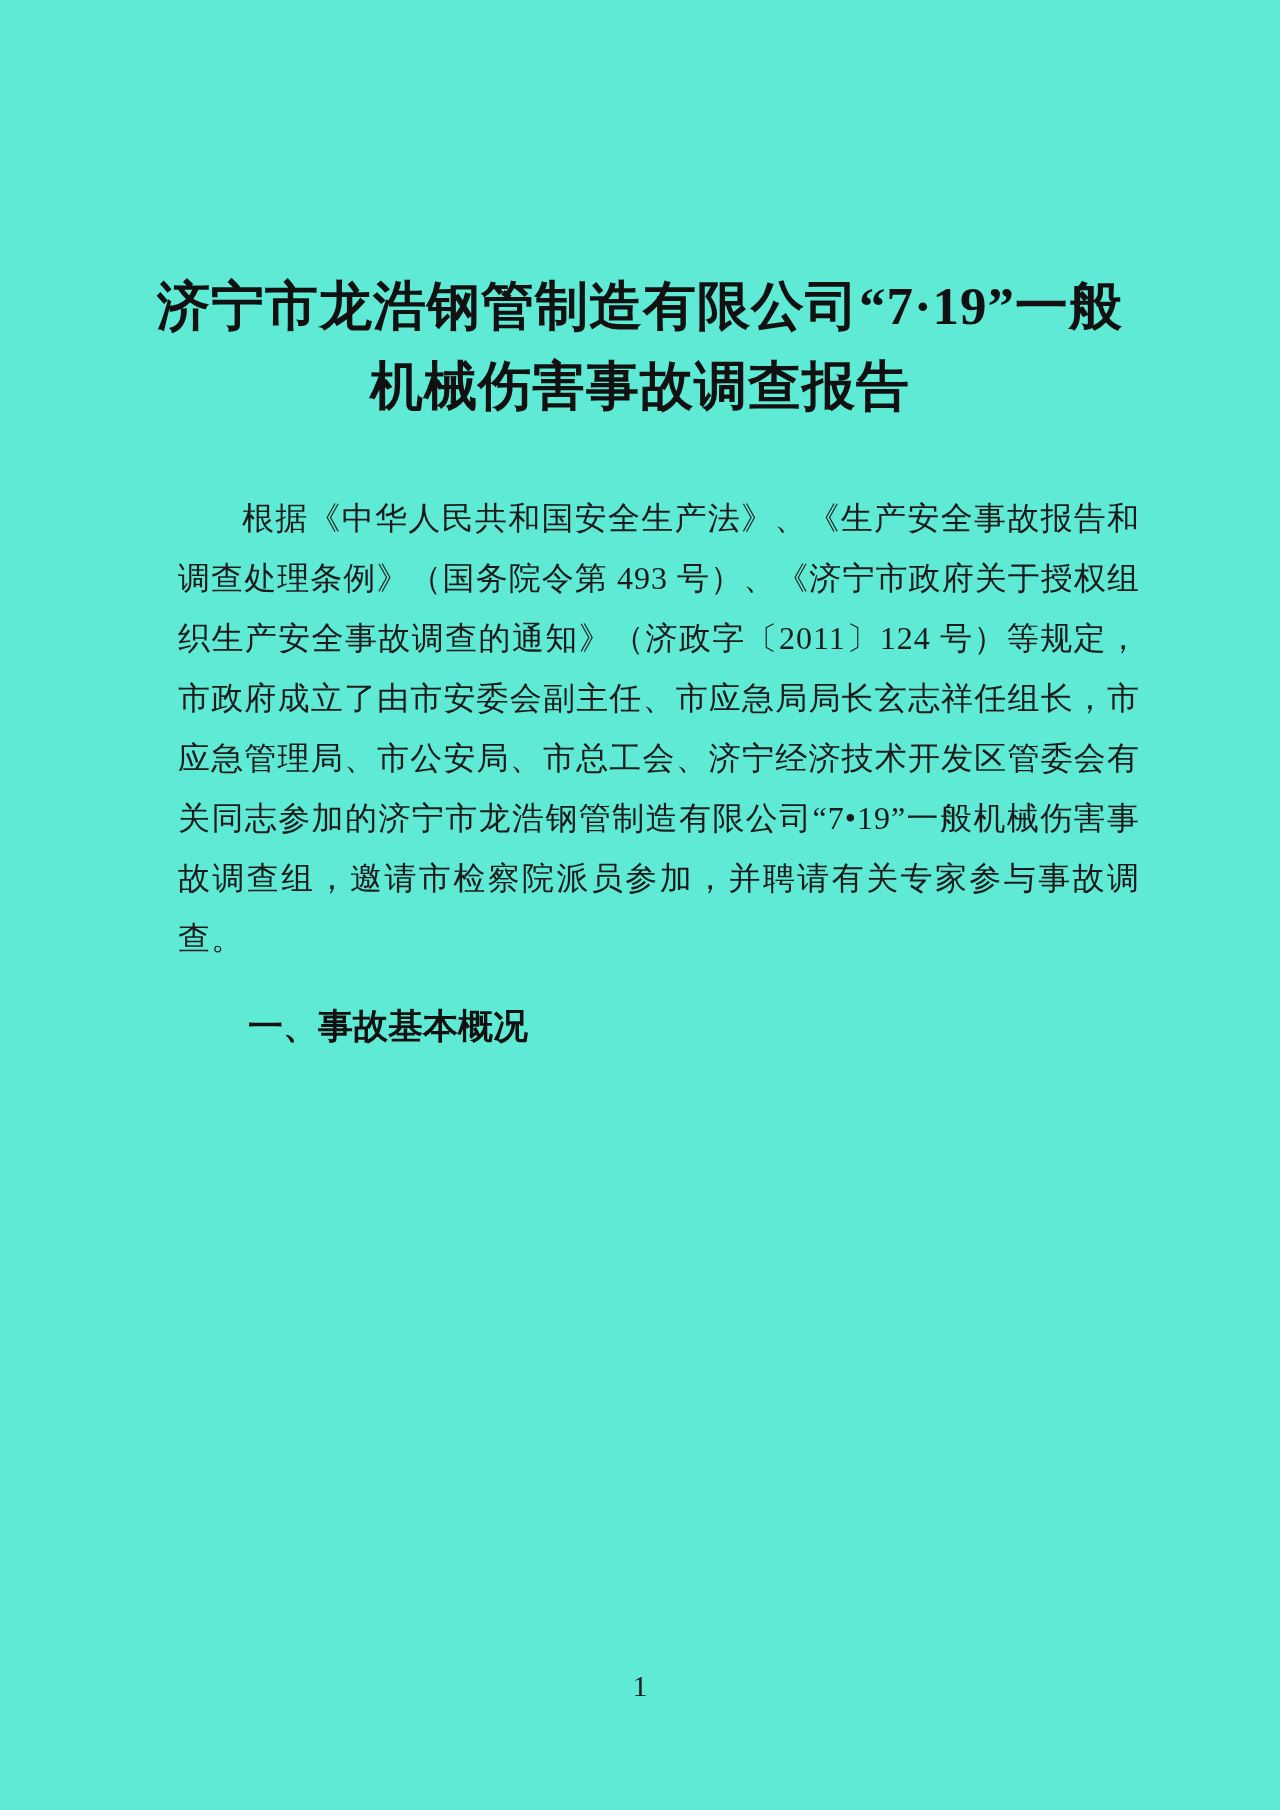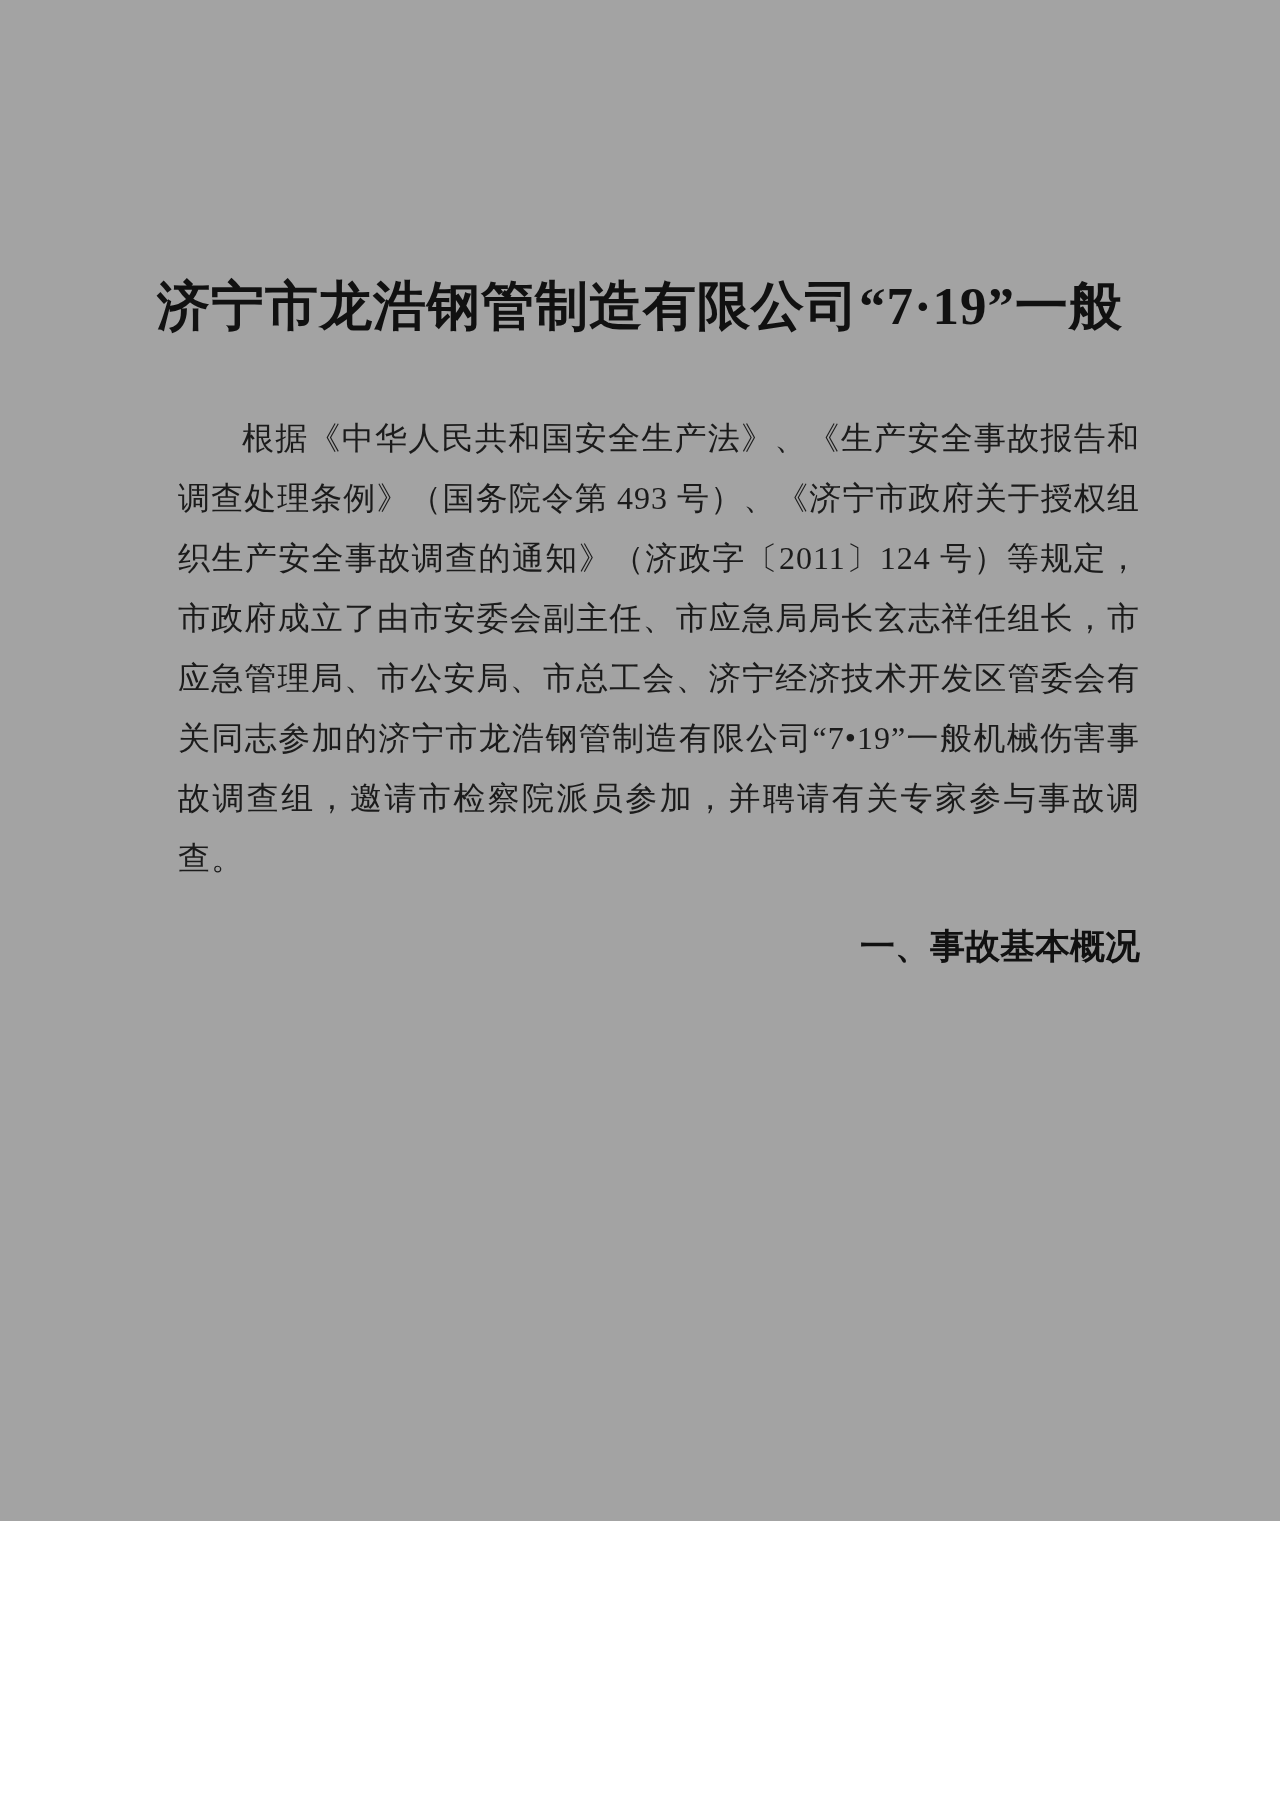--- a/index.html
+++ b/index.html
@@ -3,23 +3,23 @@
 <meta charset="utf-8">
 <style>
   html, body {
     margin: 0;
     padding: 0;
     background: #ffffff;
   }
   .page {
     position: relative;
     width: 1280px;
-    height: 1521px;
+    height: 1810px;
     margin: 0 auto;
-    background: #a3a3a3;
+    background: #5eead4;
     color: #1b1b1b;
     font-family: "Liberation Serif", serif;
     overflow: hidden;
   }
   .doc-title {
     margin: 0;
     padding: 266px 120px 0 120px;
     text-align: center;
     font-size: 53px;
     line-height: 80px;
@@ -43,40 +43,40 @@
     letter-spacing: 1px;
   }
   .section-heading {
     margin: 28px 0 0 0;
     font-family: "Liberation Sans", sans-serif;
     font-size: 35px;
     line-height: 60px;
     font-weight: bold;
     text-indent: 2em;
     color: #111111;
-    text-align: right;
   }
   .page-number {
     position: absolute;
     left: 0;
     right: 0;
     top: 1668px;
     text-align: center;
     font-size: 30px;
     line-height: 36px;
     color: #1b1b1b;
   }
 </style>
 </head>
 <body>
 
 <div class="page">
 
   <h1 class="doc-title">
     <span class="title-line">济宁市龙浩钢管制造有限公司“7·19”一般</span>
+    <span class="title-line">机械伤害事故调查报告</span>
   </h1>
 
   <div class="content">
     <p class="para">根据《中华人民共和国安全生产法》、《生产安全事故报告和调查处理条例》（国务院令第 493 号）、《济宁市政府关于授权组织生产安全事故调查的通知》（济政字〔2011〕124 号）等规定，市政府成立了由市安委会副主任、市应急局局长玄志祥任组长，市应急管理局、市公安局、市总工会、济宁经济技术开发区管委会有关同志参加的济宁市龙浩钢管制造有限公司“7•19”一般机械伤害事故调查组，邀请市检察院派员参加，并聘请有关专家参与事故调查。</p>
     <h2 class="section-heading">一、事故基本概况</h2>
   </div>
 
   <div class="page-number">1</div>
 
 </div>

